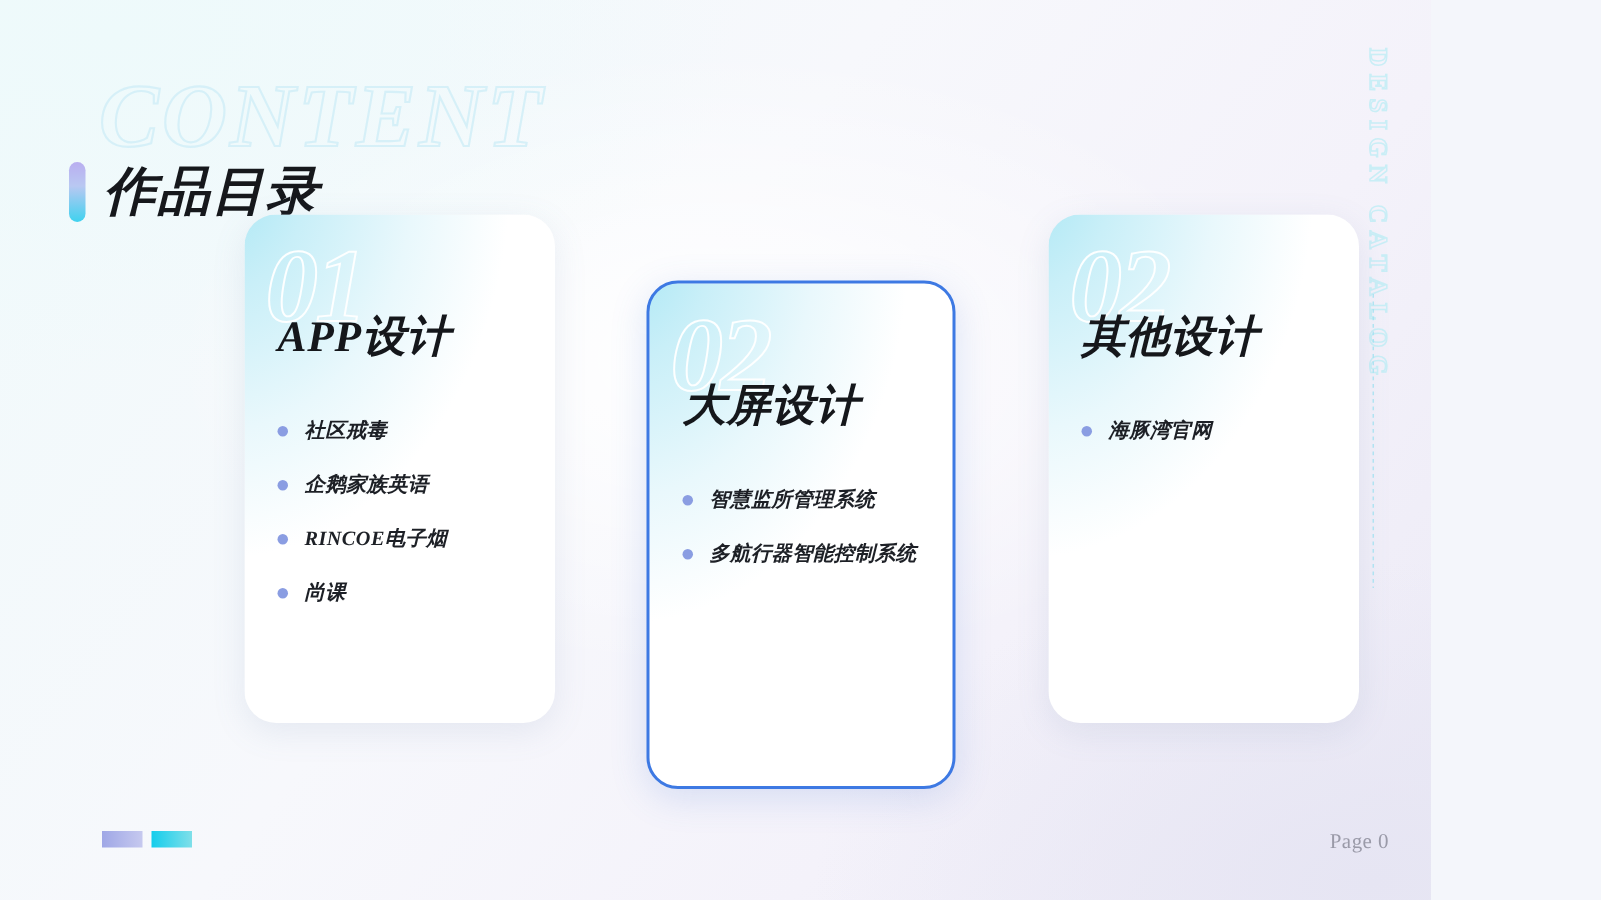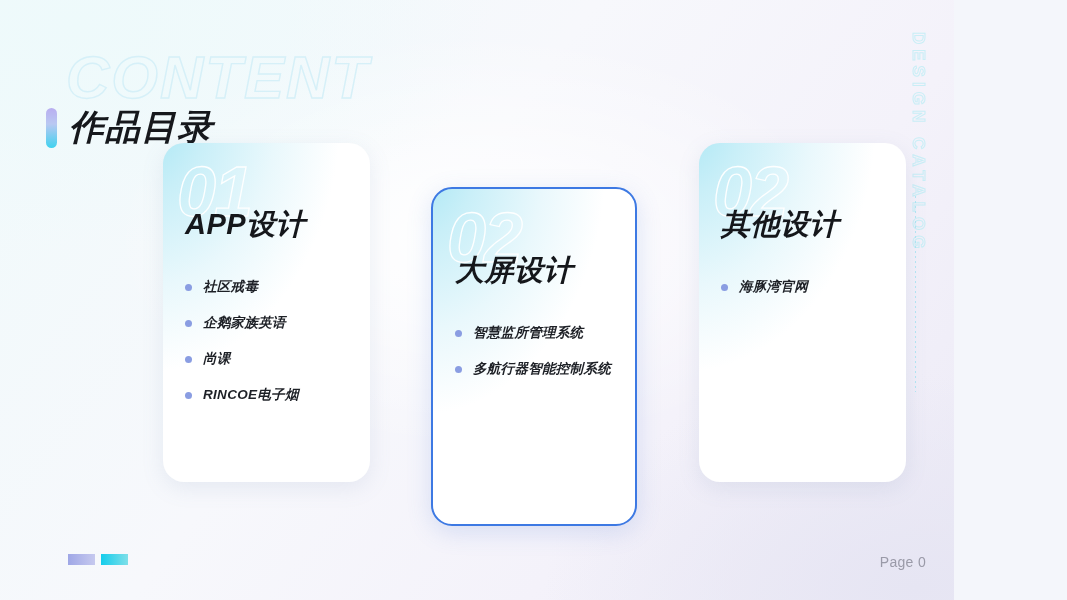--- a/index.html
+++ b/index.html
@@ -13,20 +13,21 @@
   #slide {
     position:relative;
     width:954px;
     height:600px;
     overflow:hidden;
     background:
       radial-gradient(ellipse 70% 60% at 8% 4%, #eefafb 0%, rgba(238,250,251,0) 62%),
       radial-gradient(ellipse 60% 55% at 96% 98%, #e6e5f3 0%, rgba(230,229,243,0) 65%),
       radial-gradient(ellipse 55% 50% at 50% 40%, #ffffff 0%, rgba(255,255,255,0) 70%),
       linear-gradient(128deg, #f0fafb 0%, #f7f8fc 42%, #f4f2fa 70%, #eceaf6 100%);
+    font-family: Liberation Serif, serif;
   }
 
   
   #header {
     position:absolute;
     left:46px;
     top:47px;
     height:60px;
   }
   #ghost-title {
@@ -215,25 +216,25 @@
         <li>
           <span class="bullet"></span>
           <span class="item-label">社区戒毒</span>
         </li>
         <li>
           <span class="bullet"></span>
           <span class="item-label">企鹅家族英语</span>
         </li>
         <li>
           <span class="bullet"></span>
+          <span class="item-label">RINCOE电子烟</span>
+        </li>
+        <li>
+          <span class="bullet"></span>
           <span class="item-label">尚课</span>
-        </li>
-        <li>
-          <span class="bullet"></span>
-          <span class="item-label">RINCOE电子烟</span>
         </li>
       </ul>
     </div>
 
     <div class="card highlight" style="left:268px;margin-top:44px;">
       <div class="card-index">02</div>
       <div class="card-title">大屏设计</div>
       <ul class="card-list">
         <li>
           <span class="bullet"></span>

